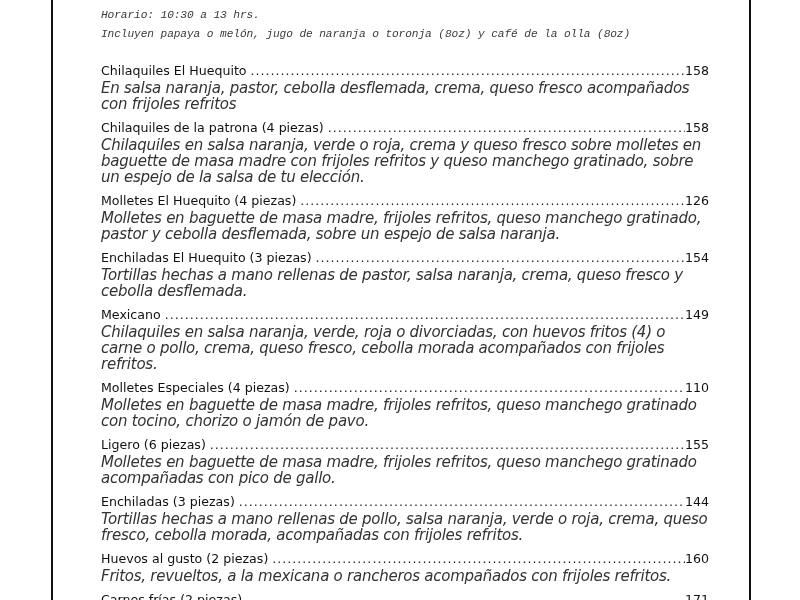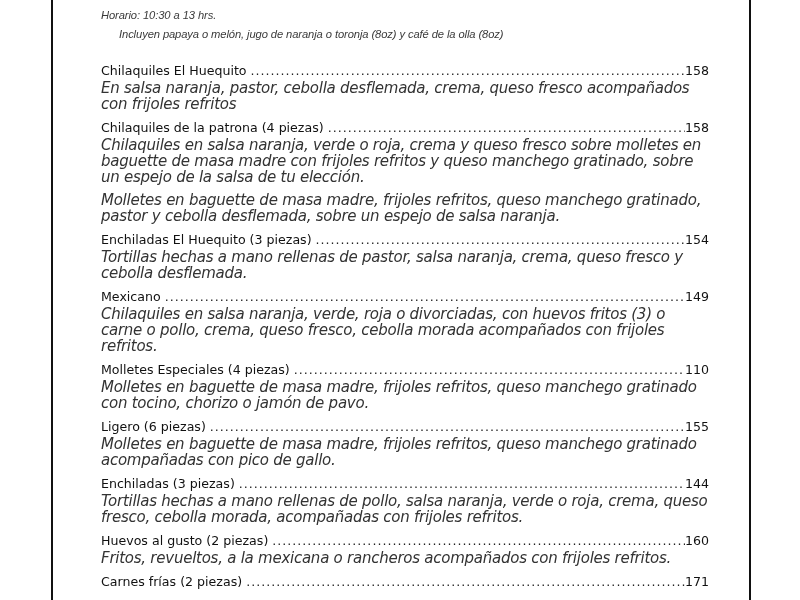--- a/index.html
+++ b/index.html
@@ -16,28 +16,28 @@
       border-right: 2px solid #111;
       background: #fff;
       box-sizing: border-box;
     }
     .content {
       position: absolute;
       left: 48px; top: 8px;
       width: 608px;
     }
     .schedule, .includes {
-      font-family: Liberation Sans, sans-serif;
+      font-family: Liberation Mono, monospace;
       font-style: italic;
       font-size: 11.2px;
       color: #3a3a3a;
       line-height: 19px;
       letter-spacing: -0.1px;
     }
-    .includes { margin-bottom: 18px; margin-left: 18px; }
+    .includes { margin-bottom: 18px; }
     .item { margin-bottom: 7px; }
     .item-head {
       display: flex;
       align-items: baseline;
       font-family: "DejaVu Sans", sans-serif;
       font-size: 12.6px;
       color: #111;
       line-height: 18px;
       white-space: nowrap;
       overflow: hidden;
@@ -82,39 +82,44 @@
     <div class="item">
       <div class="item-head">
         <span class="item-name">Chilaquiles  de la patrona (4 piezas)</span>
         <span class="item-dots"></span>
         <span class="item-price">158</span>
       </div>
       <div class="item-desc">Chilaquiles en salsa naranja, verde o roja, crema y queso fresco sobre molletes en baguette de masa madre con frijoles refritos y queso manchego gratinado, sobre un espejo de la salsa de tu elección.</div>
     </div>
 
     <div class="item">
+      <div class="item-head">
+        <span class="item-name">Molletes El Huequito (4 piezas)</span>
+        <span class="item-dots"></span>
+        <span class="item-price">126</span>
+      </div>
       <div class="item-desc">Molletes en baguette de masa madre, frijoles refritos, queso manchego gratinado, pastor y cebolla desflemada, sobre un espejo de salsa naranja.</div>
     </div>
 
     <div class="item">
       <div class="item-head">
         <span class="item-name">Enchiladas El Huequito (3 piezas)</span>
         <span class="item-dots"></span>
         <span class="item-price">154</span>
       </div>
       <div class="item-desc">Tortillas hechas a mano rellenas de pastor, salsa naranja, crema, queso fresco y cebolla desflemada.</div>
     </div>
 
     <div class="item">
       <div class="item-head">
         <span class="item-name">Mexicano</span>
         <span class="item-dots"></span>
         <span class="item-price">149</span>
       </div>
-      <div class="item-desc">Chilaquiles en salsa naranja, verde, roja o divorciadas, con huevos fritos (3) o carne o pollo, crema, queso fresco, cebolla morada acompañados con frijoles refritos.</div>
+      <div class="item-desc">Chilaquiles en salsa naranja, verde, roja o divorciadas, con huevos fritos (4) o carne o pollo, crema, queso fresco, cebolla morada acompañados con frijoles refritos.</div>
     </div>
 
     <div class="item">
       <div class="item-head">
         <span class="item-name">Molletes Especiales (4 piezas)</span>
         <span class="item-dots"></span>
         <span class="item-price">110</span>
       </div>
       <div class="item-desc">Molletes en baguette de masa madre, frijoles refritos, queso manchego gratinado con tocino, chorizo o jamón de pavo.</div>
     </div>

